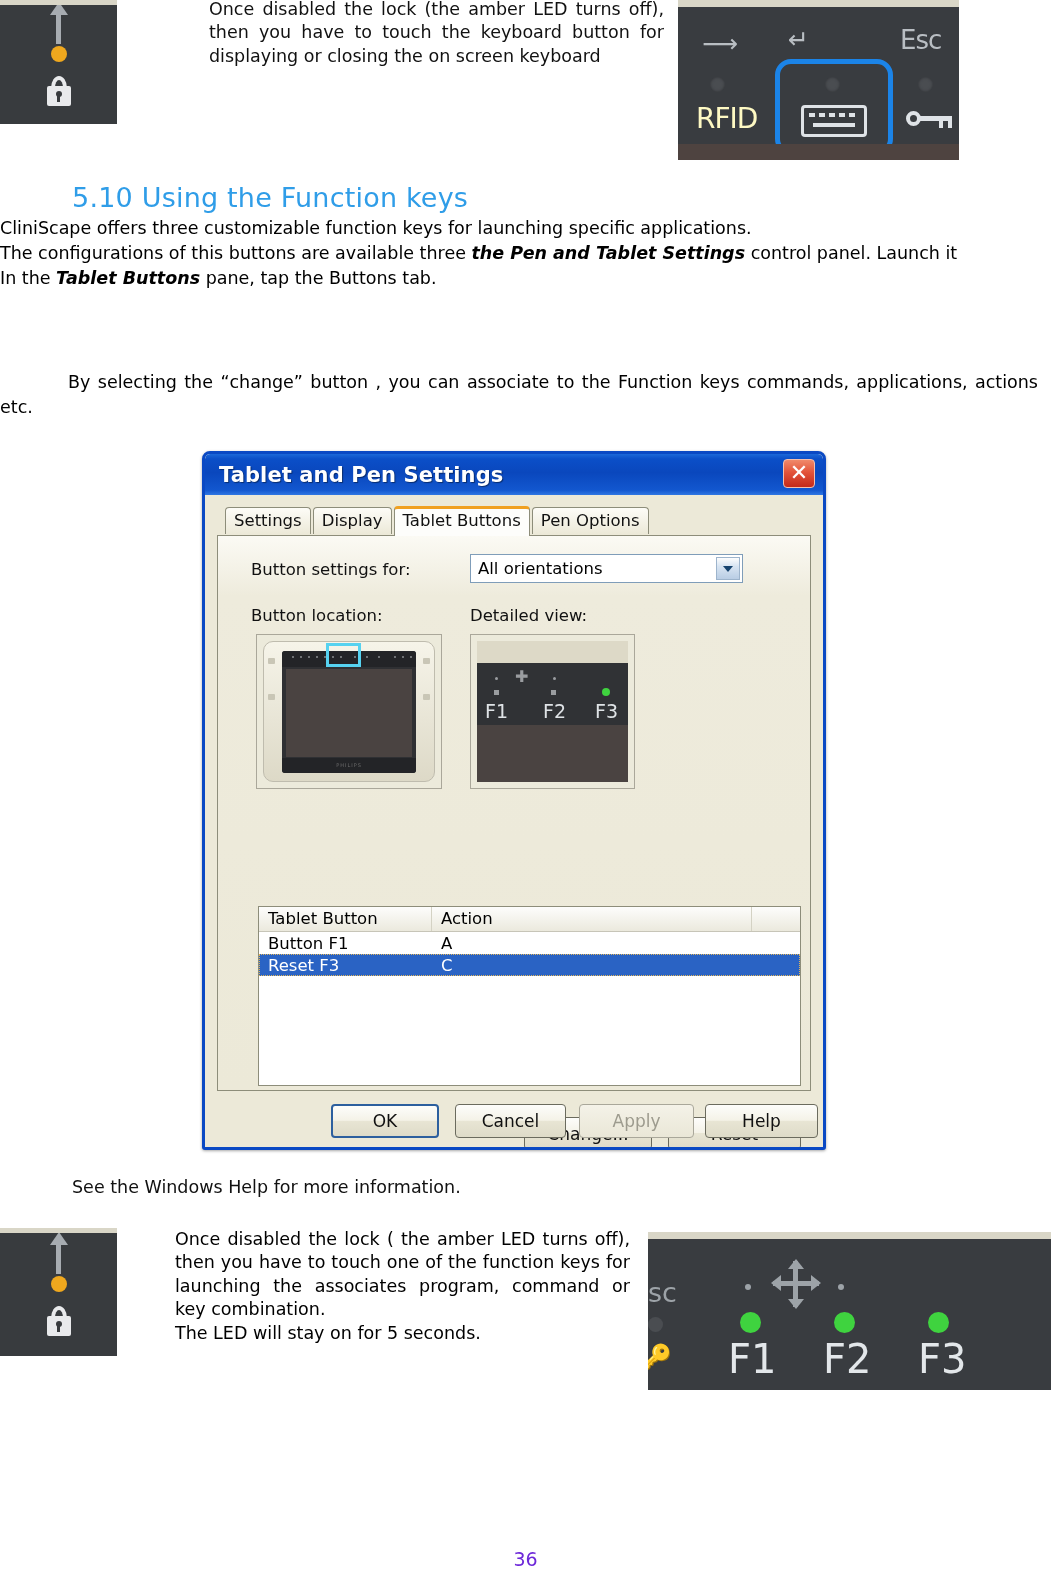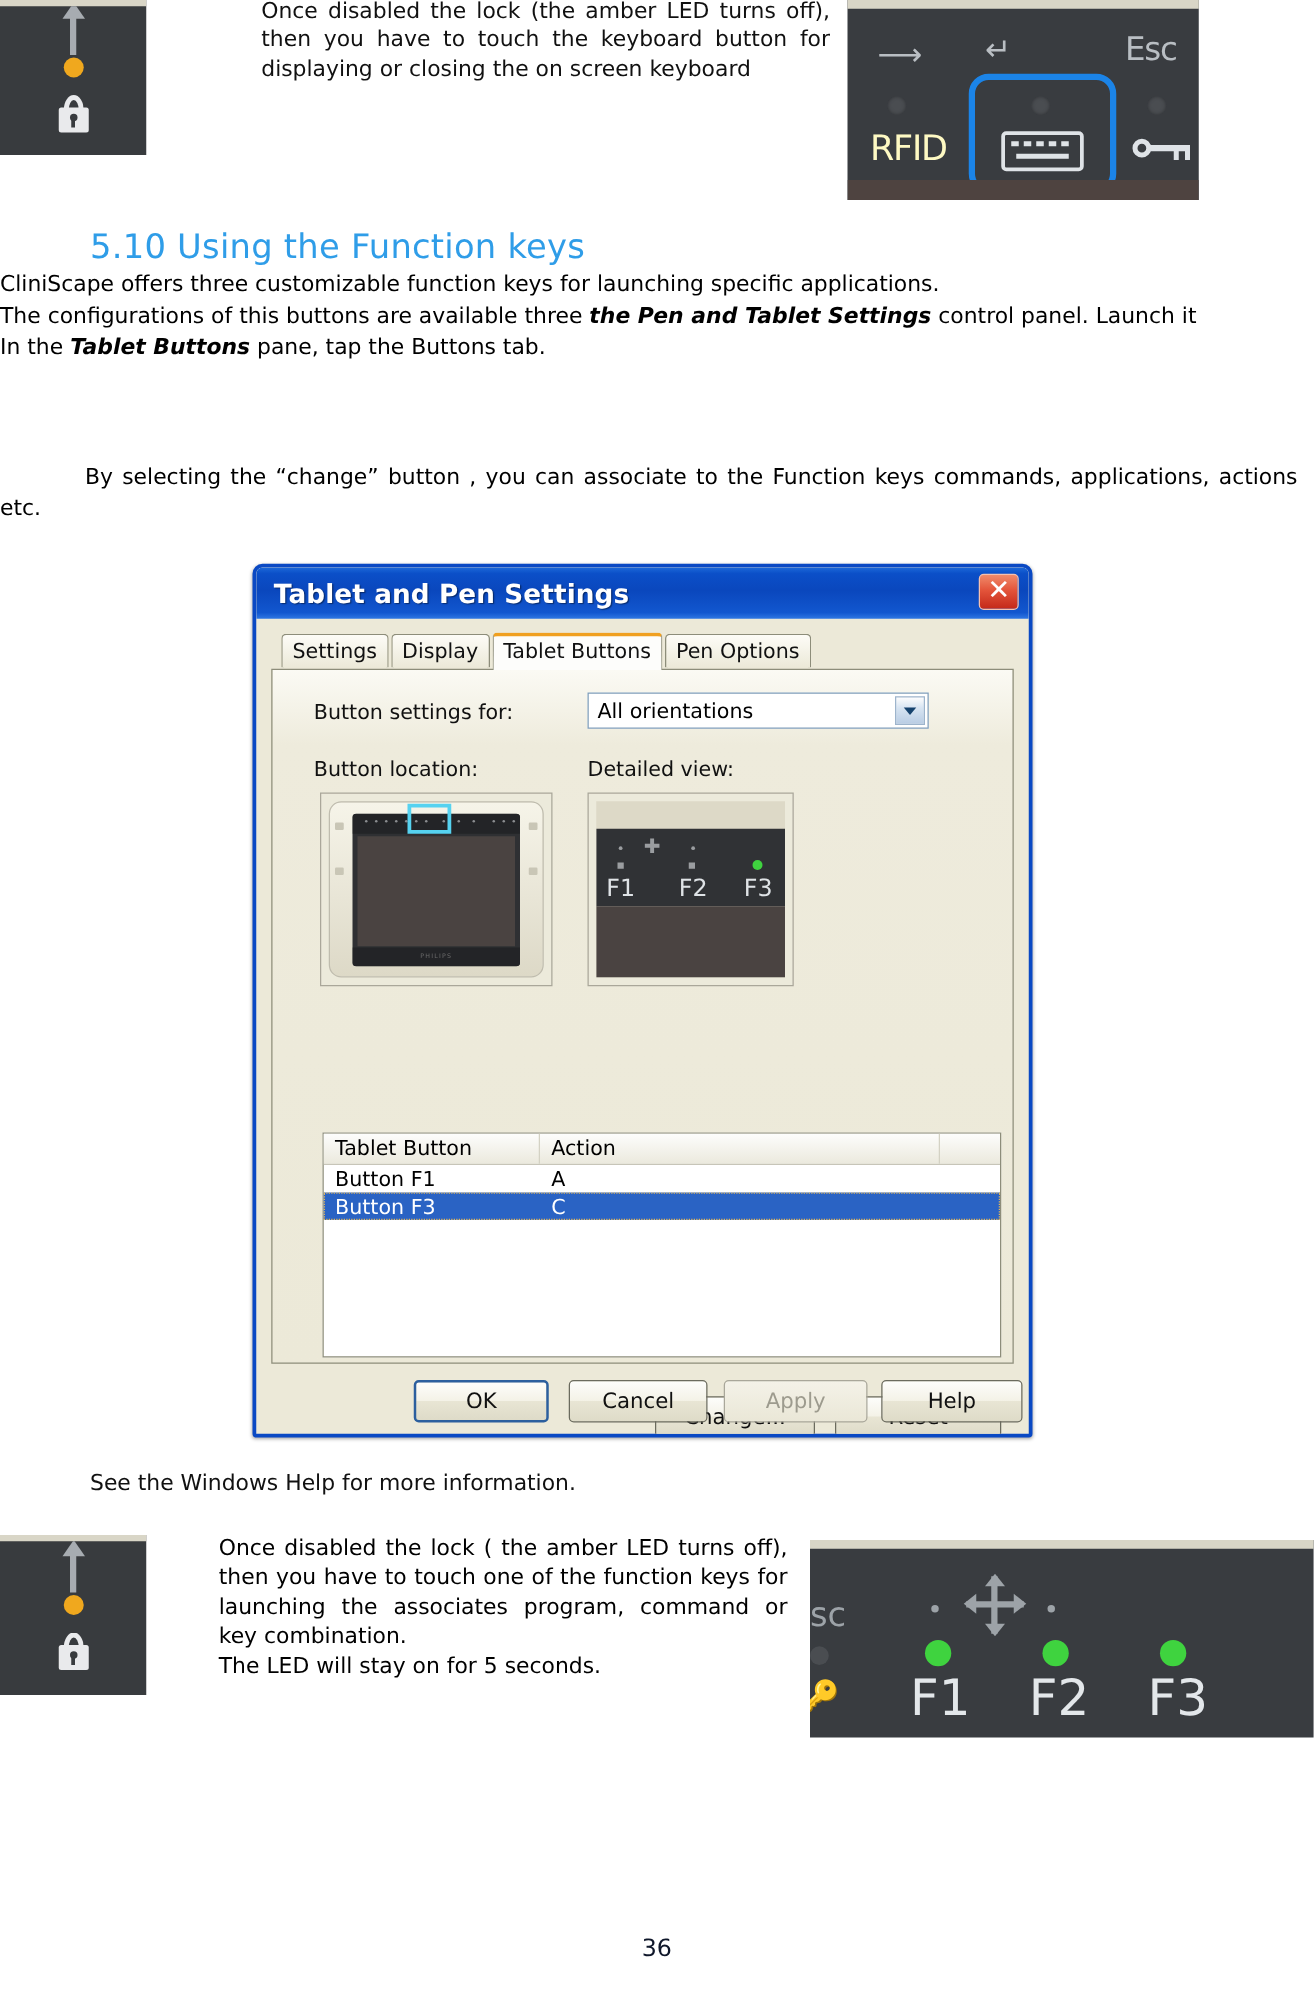--- a/index.html
+++ b/index.html
@@ -284,21 +284,21 @@
   #f-photo .tinydot { position:absolute; width:6px;height:6px;border-radius:50%;background:#9da3a8; }
   #f-photo .keyglyph { position:absolute; color:#e3e7ea; font-size:24px; }
 
   
   .cross-arrows { position:absolute; }
   .cross-arrows span { position:absolute; background:#9da3a8; }
 
   
   #pagenum {
     position:absolute; left:0; right:0; top:1548px;
-    text-align:center; font-size:19px; color:#0f172a;
+    text-align:center; font-size:19px; color:#6d28d9;
   }
 </style>
 </head>
 <body>
 
 <div id="top-block">
 
   <div id="top-lock" class="hw-lockstrip">
     <div class="col">
       <div class="arrow-up" style="margin-bottom:22px;">
@@ -443,21 +443,21 @@
         <div id="lv-head">
           <div class="col" style="width:173px;">Tablet Button</div>
           <div class="col" style="width:320px;">Action</div>
           <div class="col" style="width:48px;border-right:none;"></div>
         </div>
         <div class="lv-row">
           <span class="c1">Button F1</span>
           <span class="c2">A</span>
         </div>
         <div class="lv-row sel">
-          <span class="c1">Button F3</span>
+          <span class="c1">Reset F3</span>
           <span class="c2">C</span>
         </div>
       </div>
 
       <div class="xpbtn" id="btn-change">Change...</div>
       <div class="xpbtn" id="btn-reset">Reset</div>
     </div>
 
     <div id="dlg-footer">
       <div class="xpbtn def" id="btn-ok">OK</div>

